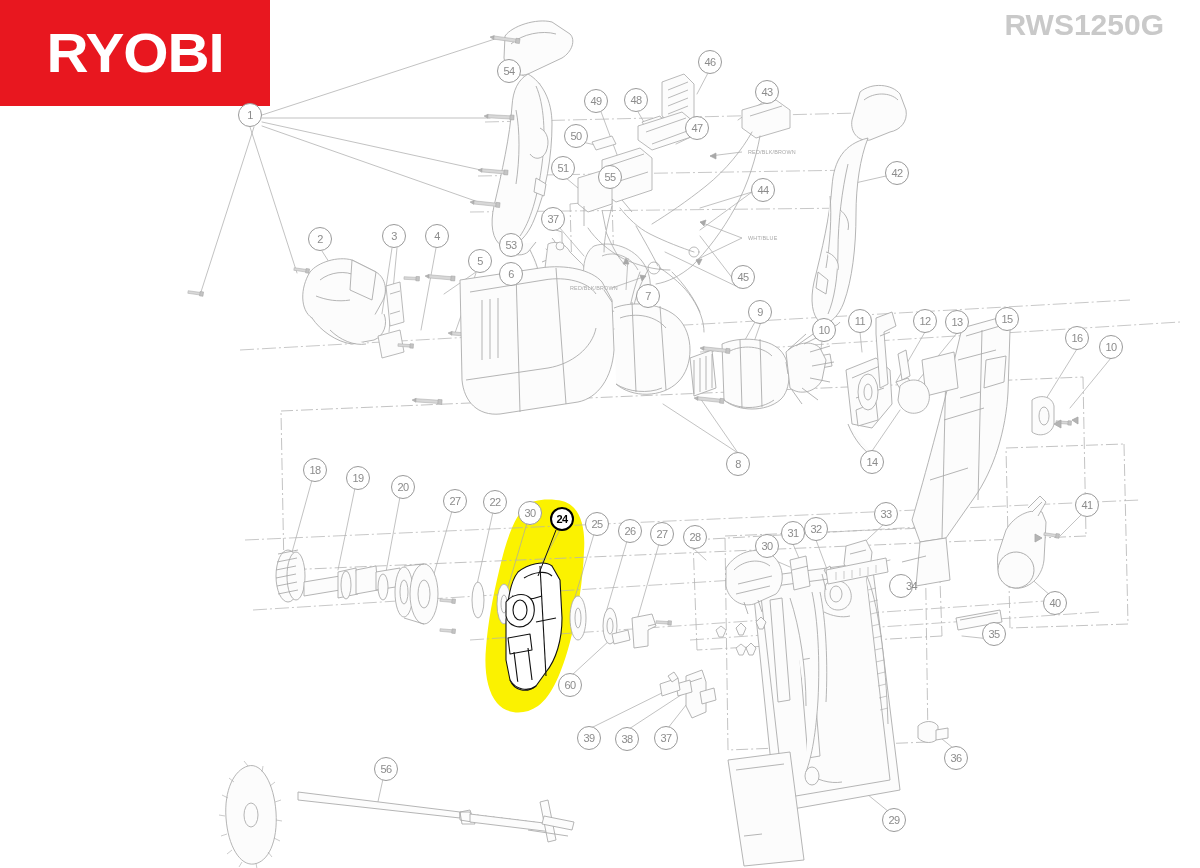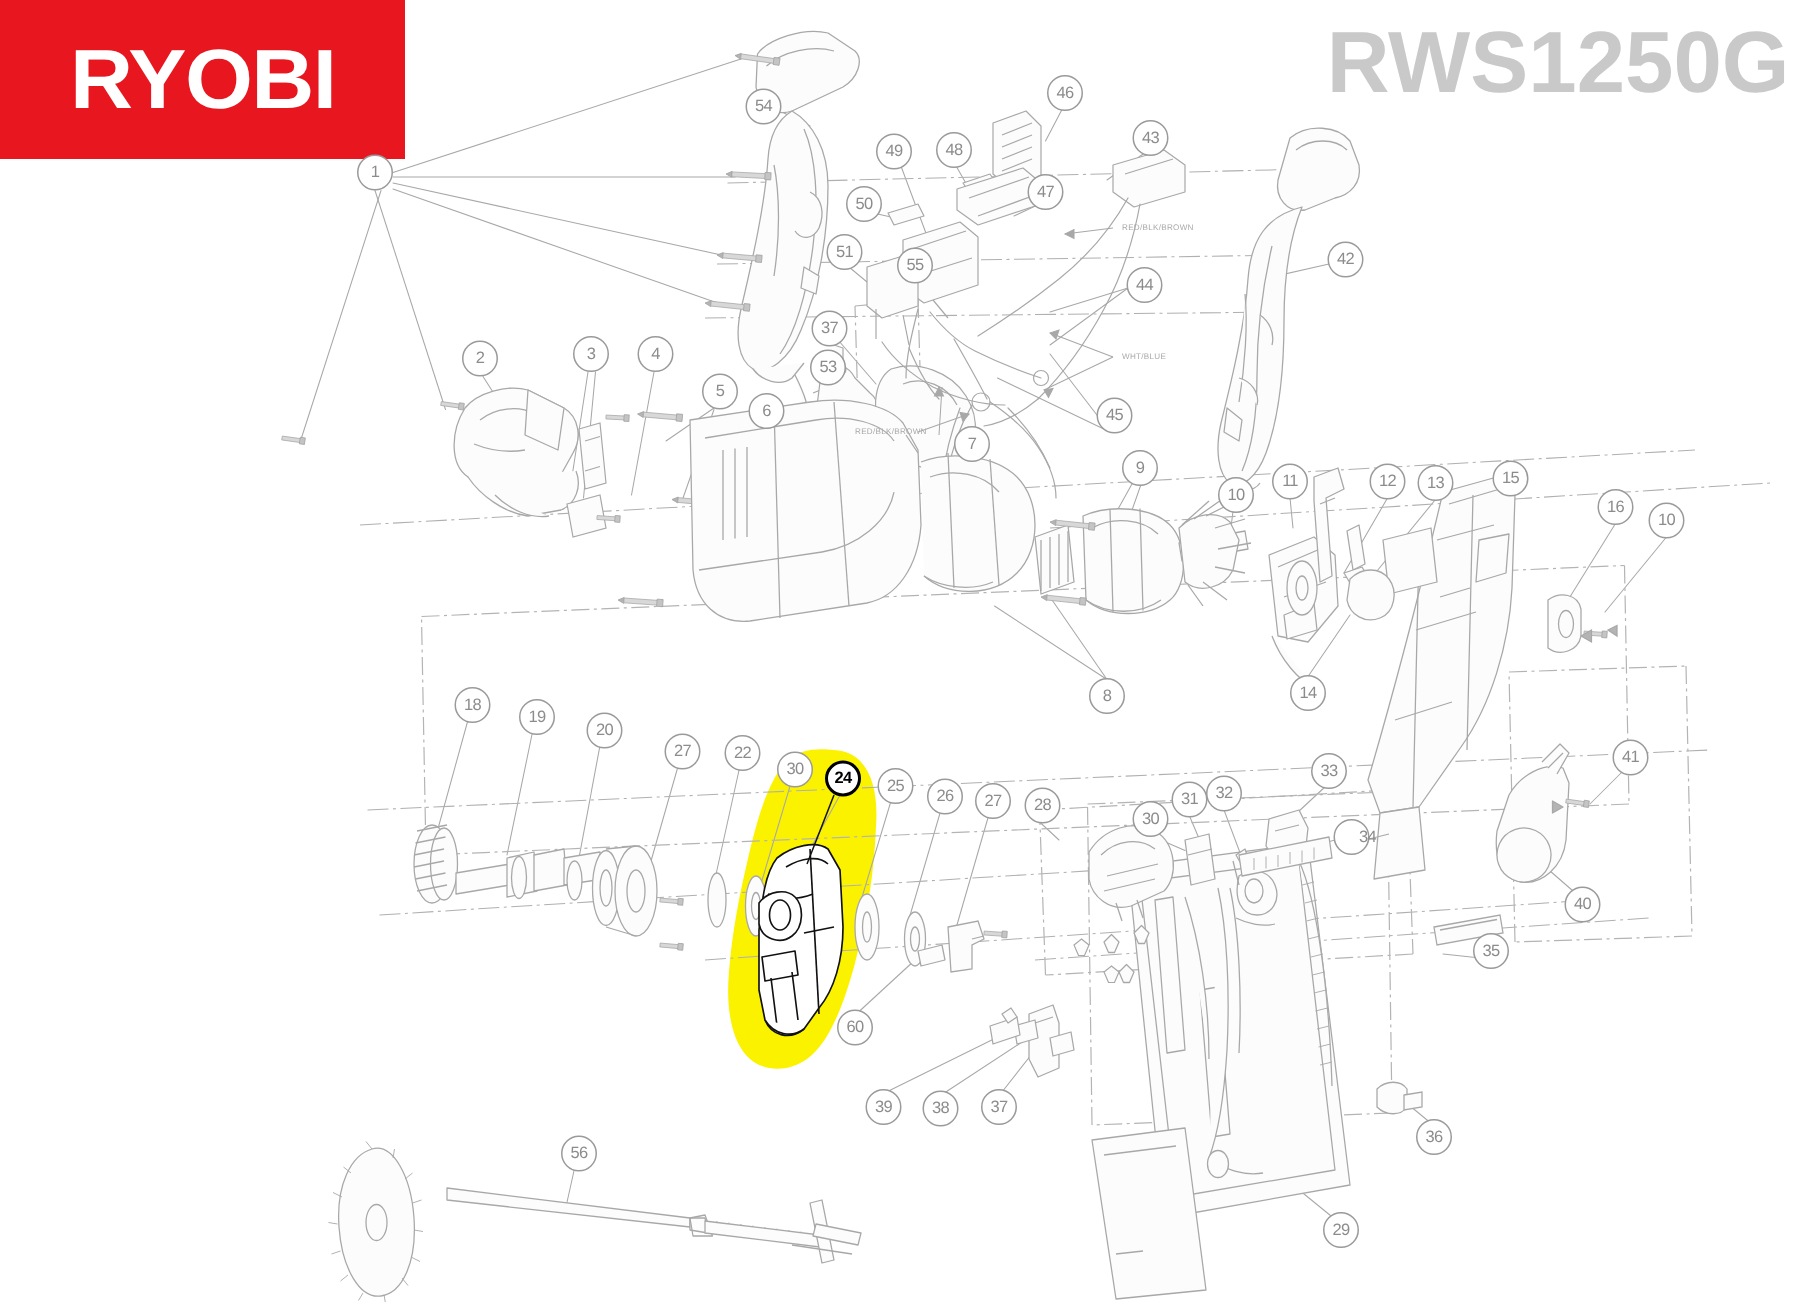--- a/index.html
+++ b/index.html
@@ -14,22 +14,22 @@
   .brand-plate{
     position:absolute;left:0;top:0;width:270px;height:106px;
     background:#e8171f;display:flex;align-items:center;justify-content:center;
   }
   .brand-plate .wordmark{
     color:#ffffff;font-weight:bold;font-size:56px;letter-spacing:-1px;
     font-family:"Liberation Sans", sans-serif;line-height:1;
     transform:scaleX(1.04);
   }
   .model-number{
-    position:absolute;right:7px;top:8px;
-    color:#c9c9c9;font-weight:bold;font-size:58px;letter-spacing:0px;
+    position:absolute;right:36px;top:8px;
+    color:#c9c9c9;font-weight:bold;font-size:30px;letter-spacing:0px;
     font-family:"Liberation Sans", sans-serif;
   }
 
   
   #art{position:absolute;left:0;top:0;width:1200px;height:868px;}
 
   
   .callout{
     position:absolute;width:24px;height:24px;border-radius:50%;
     border:1px solid #9a9a9a;background:#ffffff;color:#8c8c8c;
@@ -716,40 +716,40 @@
       <div class="callout selected" style="left: 562px; top: 519px;">24</div>
       <div class="callout" style="left: 597px; top: 524px;">25</div>
       <div class="callout" style="left: 630px; top: 531px;">26</div>
       <div class="callout" style="left: 662px; top: 534px;">27</div>
       <div class="callout" style="left: 695px; top: 537px;">28</div>
       <div class="callout" style="left: 894px; top: 820px;">29</div>
       <div class="callout" style="left: 767px; top: 546px;">30</div>
       <div class="callout" style="left: 793px; top: 533px;">31</div>
       <div class="callout" style="left: 816px; top: 529px;">32</div>
       <div class="callout" style="left: 886px; top: 514px;">33</div>
-      <div class="callout" style="left: 901px; top: 558px; padding-left: 16px;">34</div>
+      <div class="callout" style="left: 901px; top: 586px; padding-left: 16px;">34</div>
       <div class="callout" style="left: 994px; top: 634px;">35</div>
       <div class="callout" style="left: 956px; top: 758px;">36</div>
       <div class="callout" style="left: 666px; top: 738px;">37</div>
       <div class="callout" style="left: 627px; top: 739px;">38</div>
       <div class="callout" style="left: 589px; top: 738px;">39</div>
       <div class="callout" style="left: 1055px; top: 603px;">40</div>
       <div class="callout" style="left: 1087px; top: 505px;">41</div>
       <div class="callout" style="left: 897px; top: 173px;">42</div>
       <div class="callout" style="left: 767px; top: 92px;">43</div>
       <div class="callout" style="left: 763px; top: 190px;">44</div>
       <div class="callout" style="left: 743px; top: 277px;">45</div>
       <div class="callout" style="left: 710px; top: 62px;">46</div>
       <div class="callout" style="left: 697px; top: 128px;">47</div>
       <div class="callout" style="left: 636px; top: 100px;">48</div>
       <div class="callout" style="left: 596px; top: 101px;">49</div>
       <div class="callout" style="left: 576px; top: 136px;">50</div>
       <div class="callout" style="left: 563px; top: 168px;">51</div>
       <div class="callout" style="left: 553px; top: 219px;">37</div>
-      <div class="callout" style="left: 552px; top: 245px;">53</div>
+      <div class="callout" style="left: 511px; top: 245px;">53</div>
       <div class="callout" style="left: 509px; top: 71px;">54</div>
       <div class="callout" style="left: 610px; top: 177px;">55</div>
       <div class="callout" style="left: 386px; top: 769px;">56</div>
       <div class="callout" style="left: 570px; top: 685px;">60</div>
     </div>
 
   <div id="wirelabel-layer">
       <div class="wirelabel" style="left: 748px; top: 152px;">RED/BLK/BROWN</div>
       <div class="wirelabel" style="left: 748px; top: 238px;">WHT/BLUE</div>
       <div class="wirelabel" style="left: 570px; top: 288px;">RED/BLK/BROWN</div>

